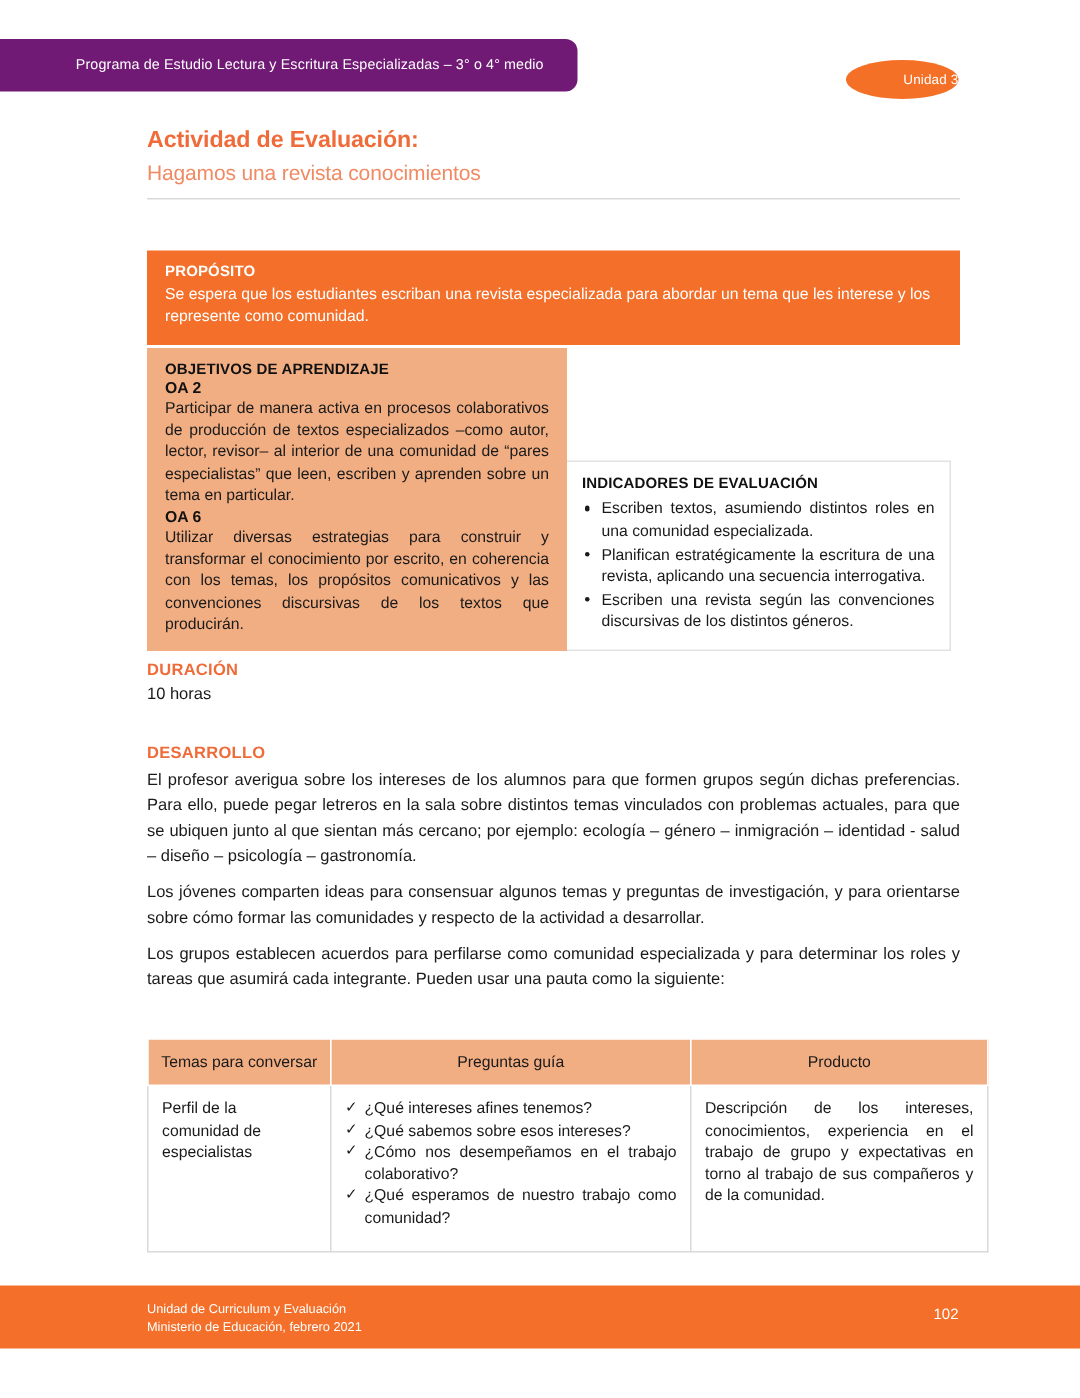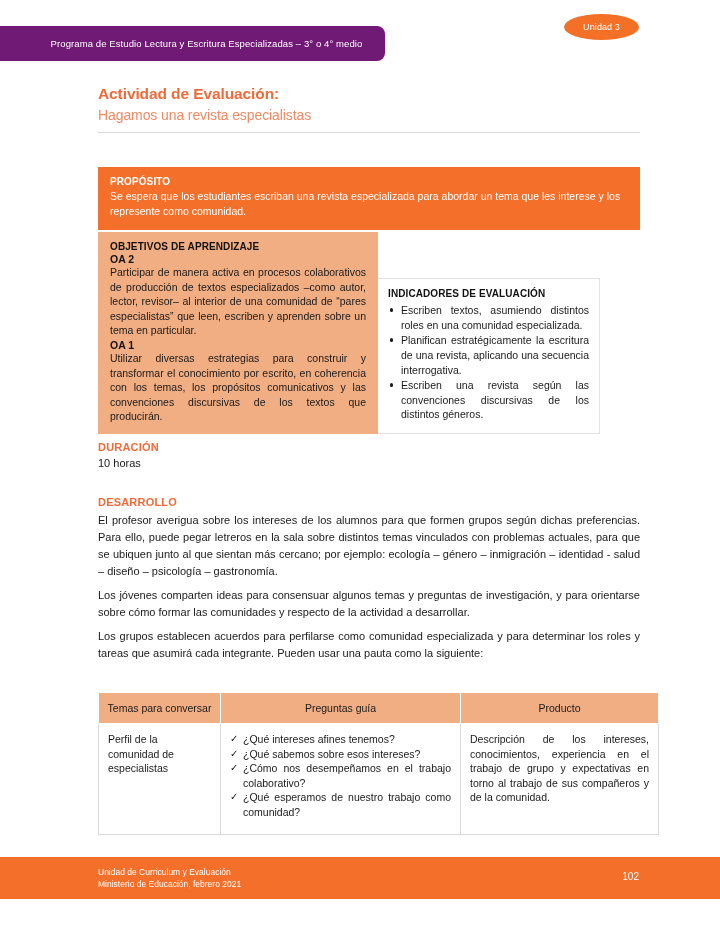--- a/index.html
+++ b/index.html
@@ -31,27 +31,27 @@
   }
   .header-bar-text {
     color: #ffffff;
     font-size: 9.5px;
     letter-spacing: 0.1px;
     white-space: nowrap;
     padding-left: 28px;
   }
   .unit-badge {
     position: absolute;
-    right: 81px; top: 14px;
+    right: 81px; top: 40px;
     width: 75px; height: 26px;
     border-radius: 50%;
     background: #F47026;
     display: flex;
     align-items: center;
-    justify-content: center;
+    justify-content: flex-end;
   }
   .unit-badge-text {
     color: #ffffff;
     font-size: 9px;
     letter-spacing: 0.1px;
   }
 
   
   .title-block {
     position: absolute;
@@ -106,21 +106,21 @@
     width: 542px;
     display: flex;
     align-items: flex-end;
   }
   .oa-col {
     width: 280px;
     background: #F2AE83;
     padding: 9px 12px 10px 12px;
   }
   .ind-col {
-    width: 222px;
+    width: 256px;
     background: #ffffff;
     border: 1px solid #e2e2e2;
     border-left: none;
     padding: 9px 10px 10px 10px;
   }
   .col-label {
     font-size: 10px;
     font-weight: bold;
     color: #111111;
     letter-spacing: 0.1px;
@@ -268,35 +268,35 @@
 
   <div class="header-bar">
     <span class="header-bar-text">Programa de Estudio Lectura y Escritura Especializadas – 3° o 4° medio</span>
   </div>
   <div class="unit-badge">
     <span class="unit-badge-text">Unidad 3</span>
   </div>
 
   <div class="title-block">
     <div class="title-main">Actividad de Evaluación:</div>
-    <div class="title-sub">Hagamos una revista especialistas</div>
+    <div class="title-sub">Hagamos una revista conocimientos</div>
     <div class="title-rule"></div>
   </div>
 
   <div class="proposito">
     <div class="proposito-label">PROPÓSITO</div>
     <div class="proposito-text">Se espera que los estudiantes escriban una revista especializada para abordar un tema que les interese y los represente como comunidad.</div>
   </div>
 
   <div class="oa-row">
     <div class="oa-col">
       <div class="col-label">OBJETIVOS DE APRENDIZAJE</div>
       <div class="oa-code">OA 2</div>
       <div class="oa-text">Participar de manera activa en procesos colaborativos de producción de textos especializados –como autor, lector, revisor– al interior de una comunidad de “pares especialistas” que leen, escriben y aprenden sobre un tema en particular.</div>
-      <div class="oa-code">OA 1</div>
+      <div class="oa-code">OA 6</div>
       <div class="oa-text">Utilizar diversas estrategias para construir y transformar el conocimiento por escrito, en coherencia con los temas, los propósitos comunicativos y las convenciones discursivas de los textos que producirán.</div>
     </div>
     <div class="ind-col">
       <div class="col-label">INDICADORES DE EVALUACIÓN</div>
       <ul class="ind-list">
         <li><span class="dot"></span><span>Escriben textos, asumiendo distintos roles en una comunidad especializada.</span></li>
         <li><span class="dot"></span><span>Planifican estratégicamente la escritura de una revista, aplicando una secuencia interrogativa.</span></li>
         <li><span class="dot"></span><span>Escriben una revista según las convenciones discursivas de los distintos géneros.</span></li>
       </ul>
     </div>

